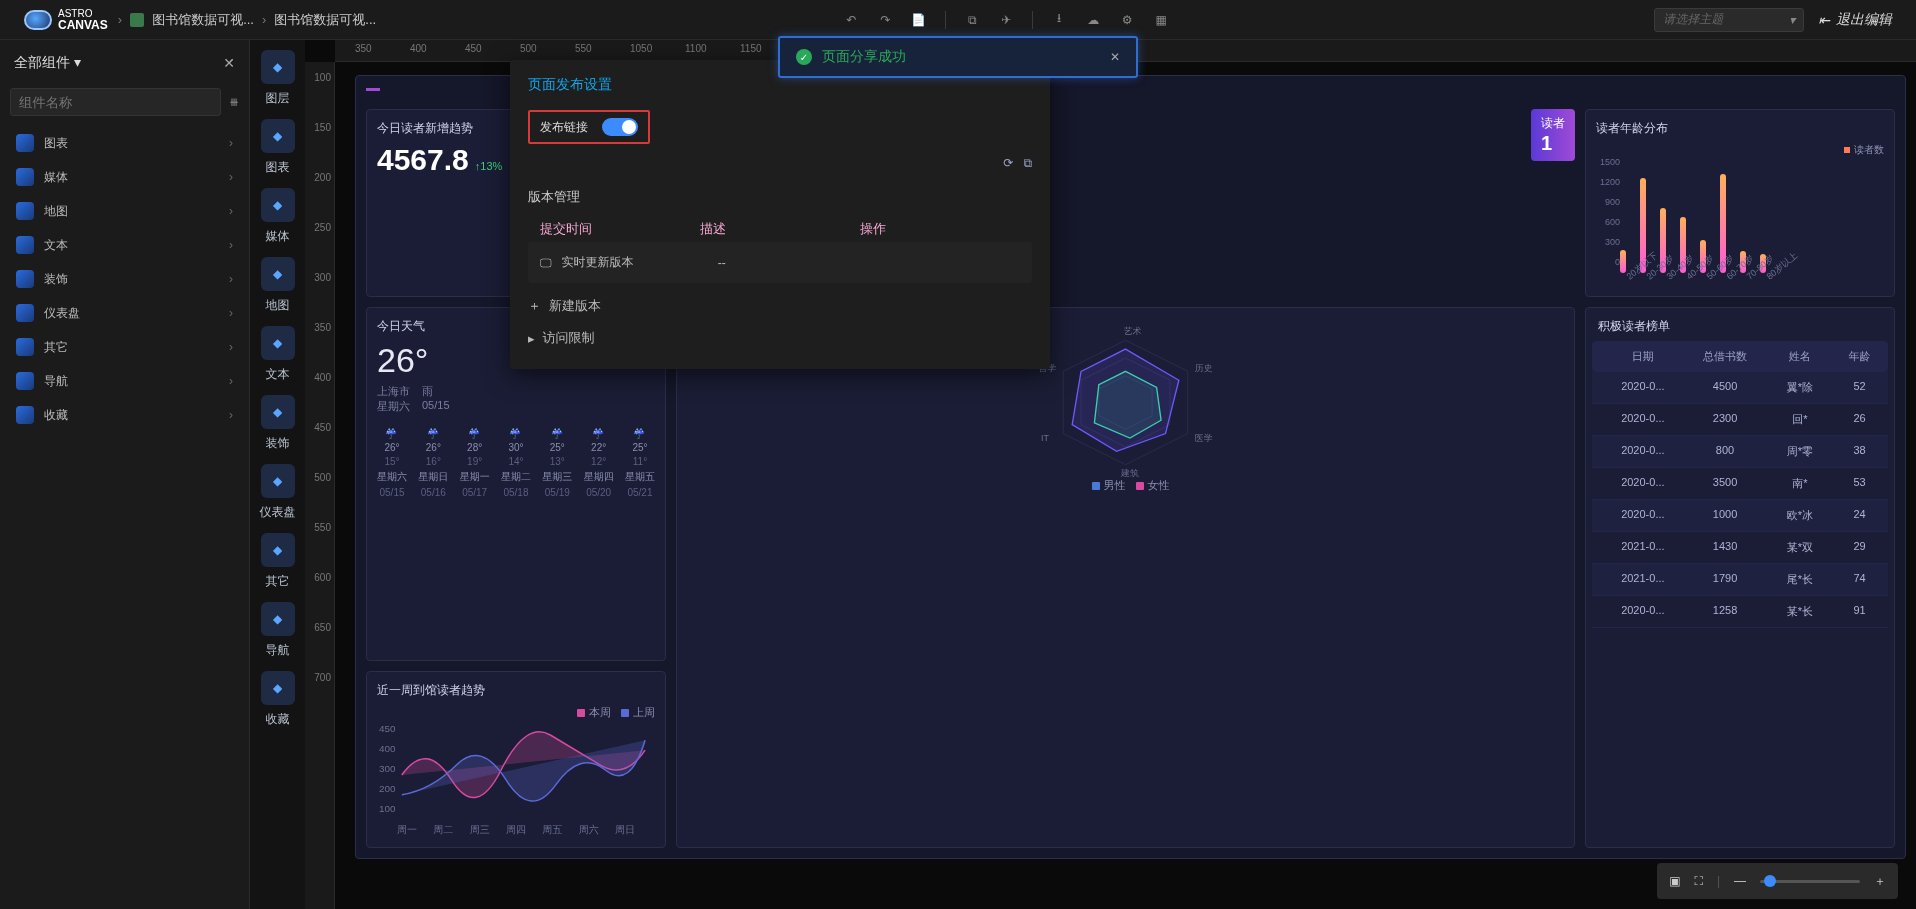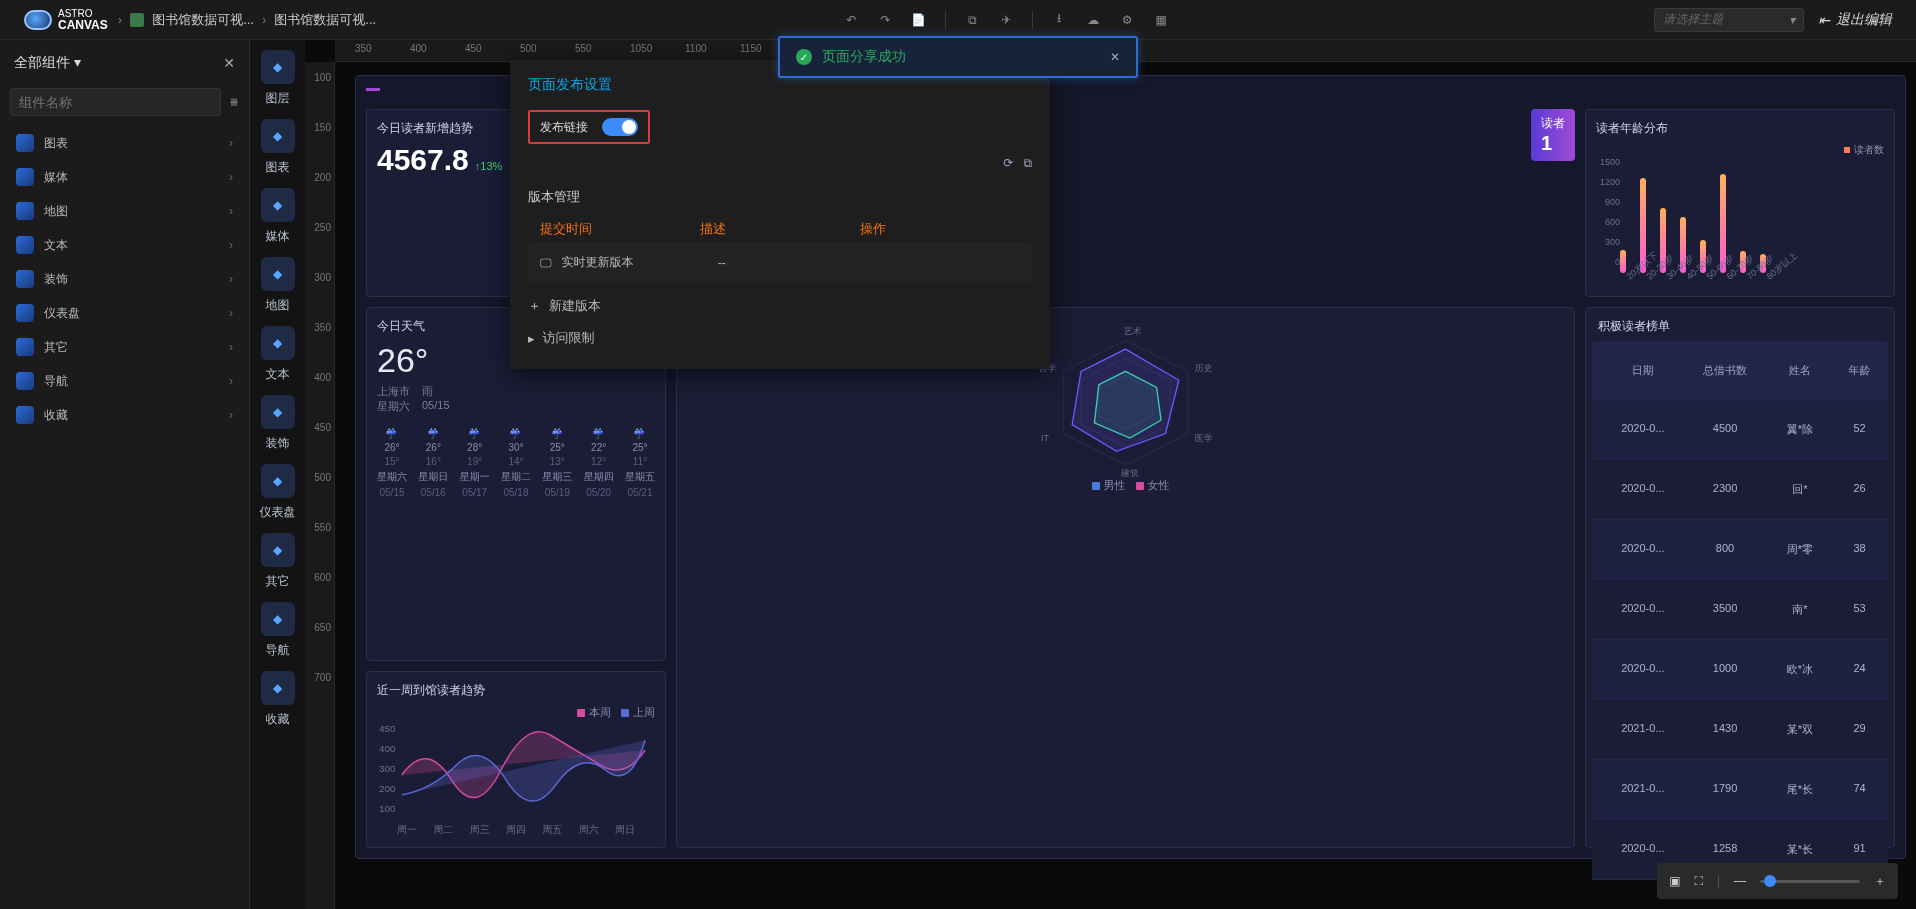--- a/index.html
+++ b/index.html
@@ -57,21 +57,21 @@
   .line-chart svg{width:100%;height:100px;}
   .axis{font-size:10px;fill:#6a6f90;}
   
   .bars{display:flex;align-items:flex-end;height:110px;gap:14px;margin-top:6px;}
   .bar{width:6px;background:linear-gradient(180deg,#ffb05a,#ff5ad6);border-radius:3px;}
   .bar-lbls{display:flex;gap:14px;font-size:9px;color:#6a6f90;transform:rotate(-0deg);}
   .bar-lbl{width:6px;text-align:center;transform:rotate(-40deg);transform-origin:top left;white-space:nowrap;}
   .by{font-size:9px;color:#6a6f90;width:24px;text-align:right;}
   
   .tbl{font-size:11px;}
-  .tbl .hd,.tbl .rw{display:grid;grid-template-columns:1.2fr 1fr 1fr 0.6fr;padding:22px 6px;}
+  .tbl .hd,.tbl .rw{display:grid;grid-template-columns:1.2fr 1fr 1fr 0.6fr;padding:8px 6px;}
   .tbl .hd{background:#23264a;color:#9aa0c4;border-radius:4px;}
   .tbl .rw{background:#1b1d36;border-bottom:1px solid #23264a;color:#aeb3d4;}
   .tbl .rw:nth-child(odd){background:#1e2140;}
   .tbl .c{text-align:center;}
   
   .zoombar{position:absolute;right:18px;bottom:10px;height:36px;background:#2a2a2a;border-radius:4px;display:flex;align-items:center;gap:14px;padding:0 12px;color:#ccc;}
   .zoom-track{width:100px;height:3px;background:#555;border-radius:2px;position:relative;}
   .zoom-thumb{width:12px;height:12px;border-radius:50%;background:#3d8cff;position:absolute;left:4px;top:-5px;}
   
   .toast{position:absolute;left:50%;top:36px;transform:translateX(-50%);z-index:60;background:#17233a;border:2px solid #2f6dd0;border-radius:3px;padding:10px 16px;display:flex;align-items:center;gap:10px;color:#ccc;min-width:360px;box-shadow:0 0 10px rgba(47,109,208,.5);}
@@ -81,21 +81,21 @@
   
   .panel{position:absolute;left:510px;top:60px;width:540px;background:#1e1e1e;border-radius:3px;z-index:40;padding:16px 18px 22px;box-shadow:0 6px 24px rgba(0,0,0,.6);}
   .panel .phead{display:flex;justify-content:space-between;color:#0ea5e9;font-size:14px;margin-bottom:16px;}
   .p-row{display:flex;align-items:center;gap:14px;margin-bottom:10px;}
   .toggle{width:36px;height:18px;border-radius:10px;background:#3d8cff;position:relative;cursor:pointer;}
   .toggle::after{content:"";width:14px;height:14px;border-radius:50%;background:#fff;position:absolute;right:2px;top:2px;}
   .redbox{border:2px solid #d63a3a;padding:6px 10px;border-radius:2px;}
   .url{color:#9aa0c4;text-decoration:underline;font-size:12px;line-height:1.5;word-break:break-all;max-width:440px;}
   .url-icons{margin-left:auto;display:flex;gap:10px;color:#9aa0c4;}
   .sect{color:#ccc;font-size:13px;margin:18px 0 10px;}
-  .vhd{display:flex;color:#f97316;font-size:13px;padding:4px 12px;}
+  .vhd{display:flex;color:#f9a8d4;font-size:13px;padding:4px 12px;}
   .vhd>div{flex:1;text-align:left;}
   .vrow{display:flex;align-items:center;gap:10px;padding:12px;color:#bbb;background:#232323;border-radius:3px;}
   .vrow>div{flex:1;}
   .pl{display:flex;align-items:center;gap:8px;color:#bbb;font-size:13px;margin-top:14px;cursor:pointer;}
   .panel-x{position:absolute;right:-14px;top:0px;color:#aaa;cursor:pointer;font-size:16px;}
   .underline-accent{height:3px;width:14px;background:#a04ad6;margin:2px 0 8px;}
 </style>
 </head>
 <body>
 

